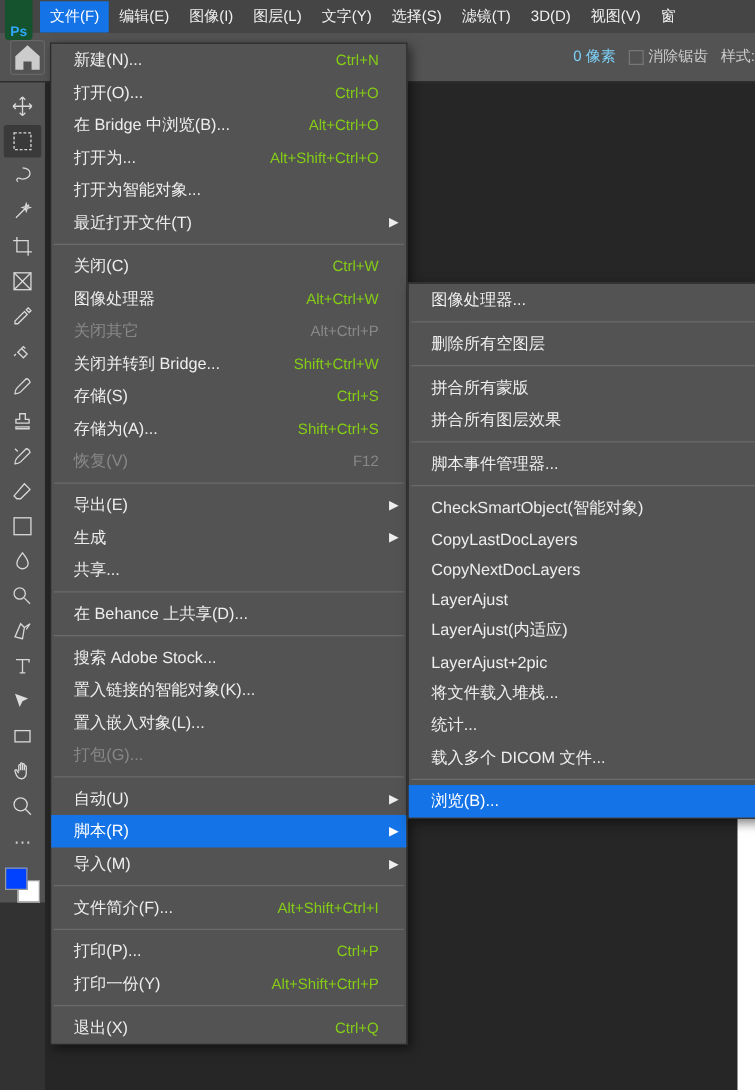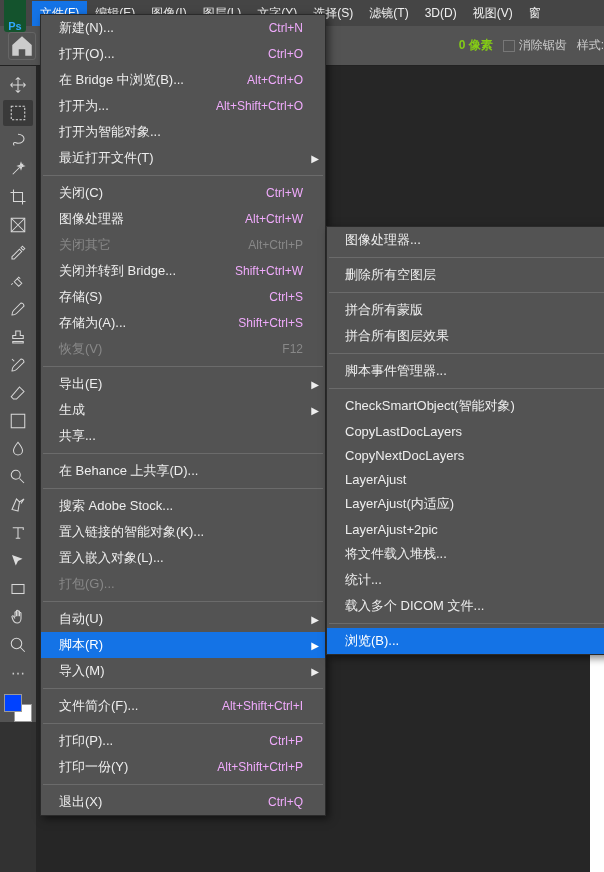--- a/index.html
+++ b/index.html
@@ -8,21 +8,21 @@
 
 .menubar { background: #454545; height: 26px; display: flex; align-items: center; padding-left: 4px; }
 .ps-logo { width: 22px; height: 37px; background: #14532d; border-radius: 3px; display: flex; align-items: flex-end; justify-content: center; margin-right: 6px; }
 .ps-logo span { color: #31a8ff; font-weight: bold; font-size: 11px; }
 .menubar-item { color: #f0f0f0; font-size: 12px; padding: 4px 8px; cursor: default; }
 .menubar-item.active { background: #1473e6; color: #fff; }
 
 
 .optionsbar { background: #535353; height: 40px; display: flex; align-items: center; padding-left: 8px; color: #d0d0d0; font-size: 12px; gap: 10px; border-bottom: 1px solid #222; }
 .home-icon { width: 28px; height: 28px; border: 1px solid #666; border-radius: 3px; display: flex; align-items: center; justify-content: center; }
-.pixel-label { color: #84cc16; font-weight: bold; }
+.pixel-label { color: #7dd3fc; }
 .checkbox { width: 12px; height: 12px; border: 1px solid #777; display: inline-block; margin-right: 4px; }
 .opt-label { color: #ccc; }
 
 
 .toolbar { position: absolute; left: 0; top: 66px; width: 36px; background: #535353; display: flex; flex-direction: column; align-items: center; padding-top: 6px; gap: 2px; }
 .tool { width: 30px; height: 26px; display: flex; align-items: center; justify-content: center; color: #ddd; cursor: default; position: relative; border-radius: 2px; }
 .tool.selected { background: #3a3a3a; }
 .tool svg { width: 18px; height: 18px; stroke: #d8d8d8; fill: none; stroke-width: 1.4; }
 .color-swatches { margin-top: 6px; position: relative; width: 28px; height: 28px; }
 .swatch-fg { position: absolute; top: 0; left: 0; width: 18px; height: 18px; background: #0042ff; border: 1px solid #999; }
@@ -31,26 +31,26 @@
 
 .canvas { position: absolute; left: 36px; top: 66px; right: 0; bottom: 0; background: #262626; }
 .canvas .white-region { position: absolute; right: 0; bottom: 0; width: 14px; height: 370px; background: #fff; }
 
 
 .menu { position: absolute; background: #535353; border: 1px solid #2a2a2a; box-shadow: 3px 3px 8px rgba(0,0,0,0.5); font-size: 13px; color: #eee; }
 .menu-item { display: flex; align-items: center; justify-content: space-between; padding: 4px 22px 4px 18px; cursor: default; position: relative; min-height: 24px; }
 .menu-item.highlight { background: #1473e6; color: #fff; }
 .menu-item.disabled { color: #888; }
 .menu-item .label { white-space: nowrap; }
-.menu-item .shortcut { color: #f0abfc; font-size: 12px; margin-left: 30px; white-space: nowrap; }
+.menu-item .shortcut { color: #84cc16; font-size: 12px; margin-left: 30px; white-space: nowrap; }
 .menu-item.disabled .shortcut { color: #888; }
 .menu-sep { height: 1px; background: #6b6b6b; margin: 4px 2px; }
 .submenu-arrow { position: absolute; right: 6px; font-size: 10px; }
 
-.file-menu { left: 40px; top: 14px; width: 286px; }
+.file-menu { left: 40px; top: 34px; width: 286px; }
 .script-menu { left: 326px; top: 226px; width: 296px; }
 </style>
 </head>
 <body>
 
 <div class="menubar">
   <div class="ps-logo">
       <span>Ps</span>
     </div>
   <div class="menubar-item active">文件(F)</div>

